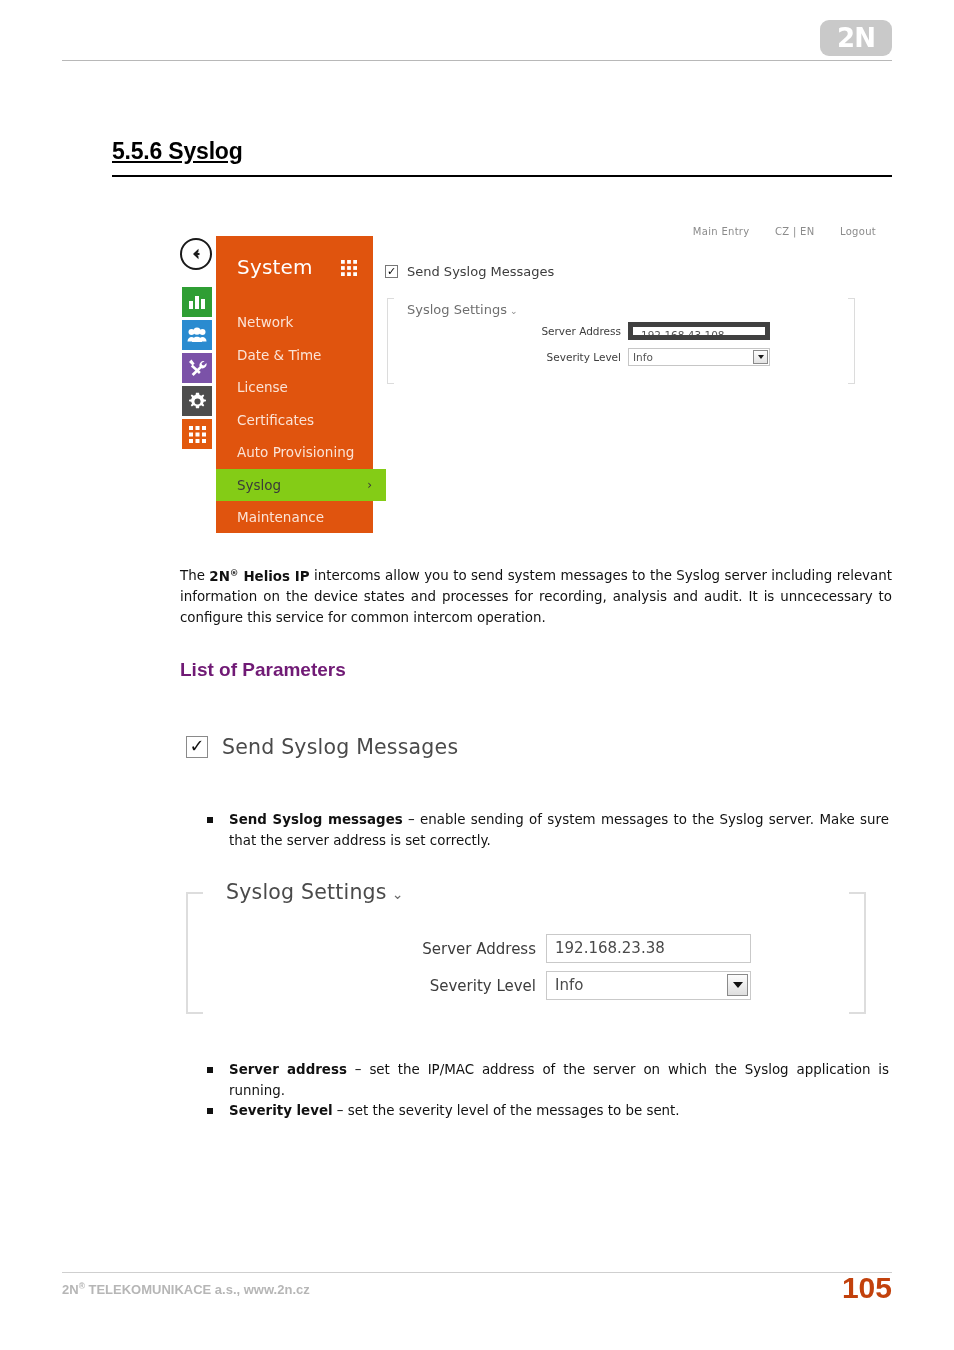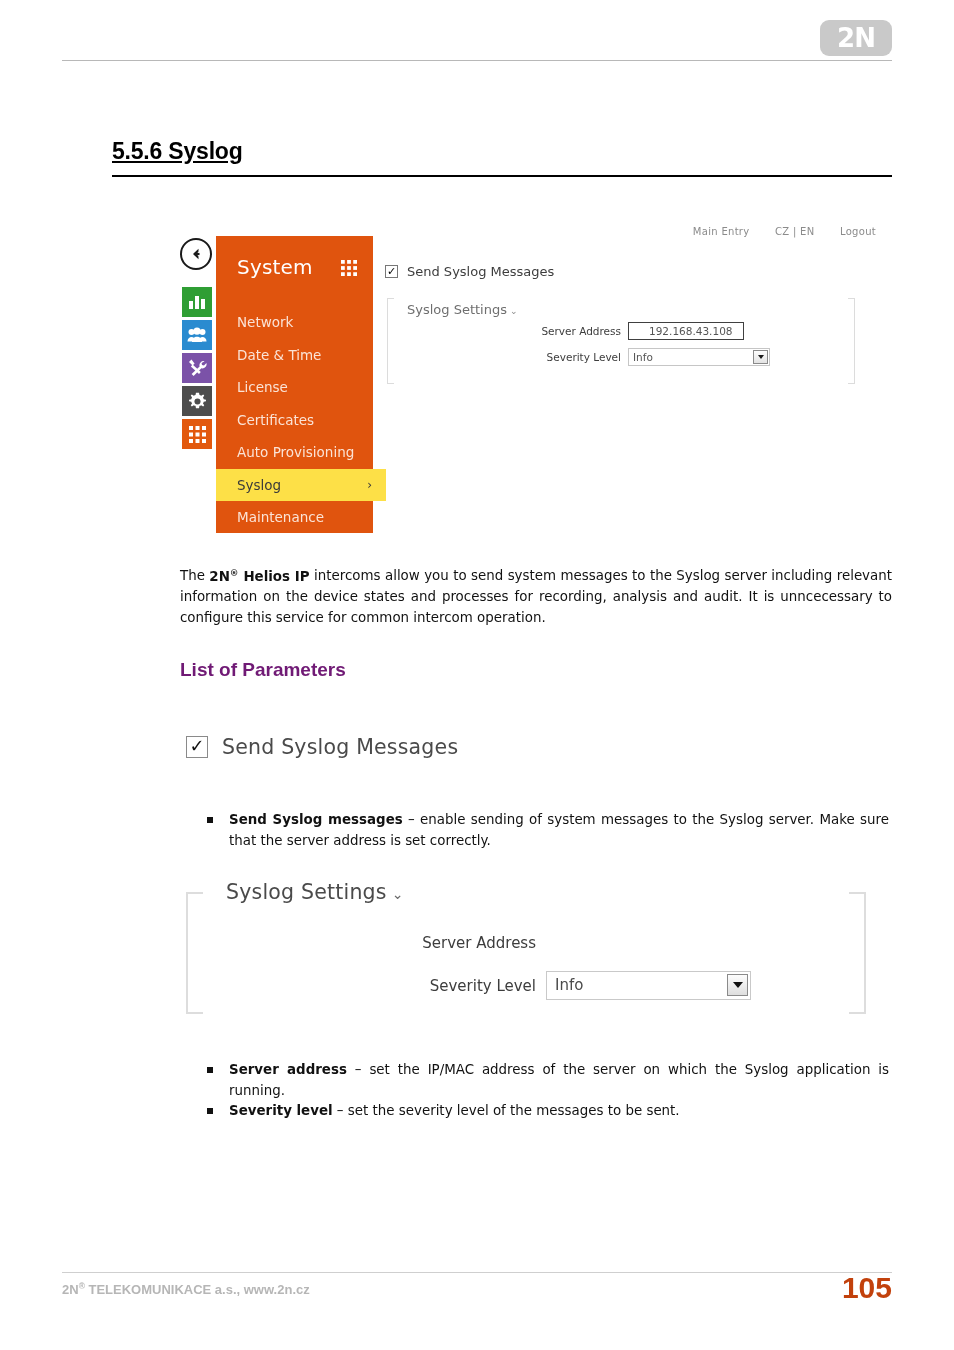--- a/index.html
+++ b/index.html
@@ -170,21 +170,21 @@
     height: 32.5px;
     line-height: 32.5px;
     padding-left: 21px;
     font-family: "DejaVu Sans", sans-serif;
     font-size: 13.5px;
     color: #fbe3d6;
     white-space: nowrap;
     box-sizing: border-box;
   }
   .menu-item.active {
-    background: #fde047;
+    background: #84cc16;
     color: #3a3a3a;
   }
   .menu-item .chev {
     position: absolute;
     right: 14px;
     top: 0;
     font-size: 12px;
     color: #3a3a3a;
   }
 
@@ -273,29 +273,29 @@
   }
   .cf-field .lbl {
     font-family: "DejaVu Sans", sans-serif;
     font-size: 10.5px;
     color: #3d3d3d;
     text-align: right;
     width: 90px;
     margin-right: 7px;
   }
   .cf-input {
-    width: 116px;
+    width: 142px;
     height: 18px;
-    border: 1px solid #404040;
+    border: 5px solid #404040;
     background: #fff;
     box-sizing: border-box;
     font-family: "DejaVu Sans", sans-serif;
     font-size: 10.5px;
     color: #555;
-    padding: 0 20px;
+    padding: 0 8px;
     line-height: 16px;
     white-space: nowrap;
     overflow: hidden;
   }
   .cf-select {
     position: relative;
     width: 142px;
     height: 18px;
     border: 1px solid #c6c6c6;
     background: #fff;
@@ -722,20 +722,21 @@
     <span class="bp-tick bl"></span>
     <span class="bp-tick tr"></span>
     <span class="bp-tick br"></span>
   </div>
   <div class="bp-legend">
     <span>Syslog Settings</span><span class="caret">⌄</span>
   </div>
 
   <div class="bp-field f1">
     <span class="lbl">Server Address</span>
+    <span class="bp-input">192.168.23.38</span>
   </div>
   <div class="bp-field f2">
     <span class="lbl">Severity Level</span>
     <span class="bp-select">
       <span>Info</span>
       <span class="arrow-box">
           <span class="tri"></span>
         </span>
     </span>
   </div>

